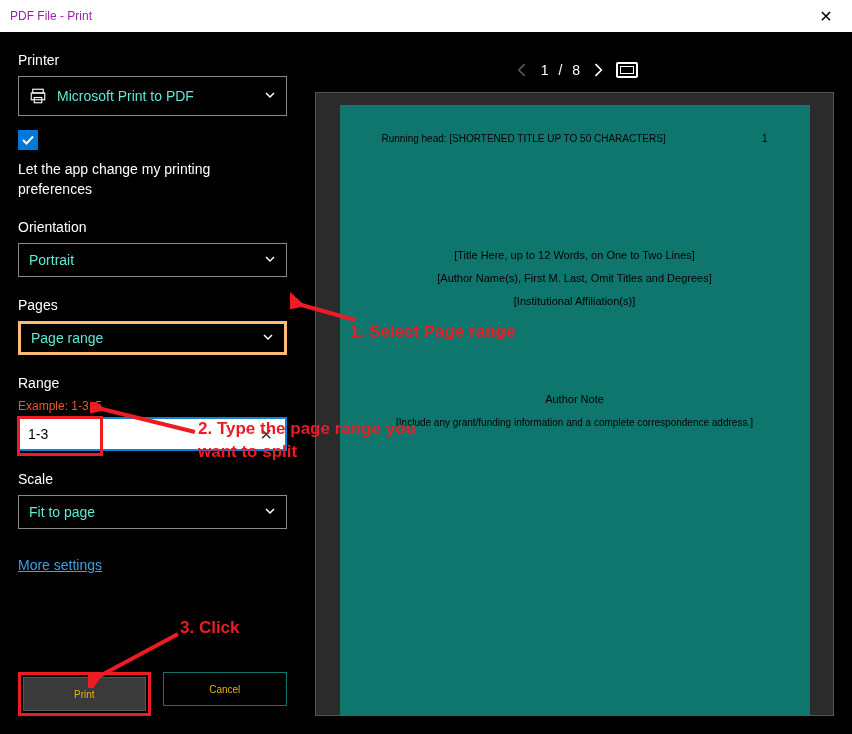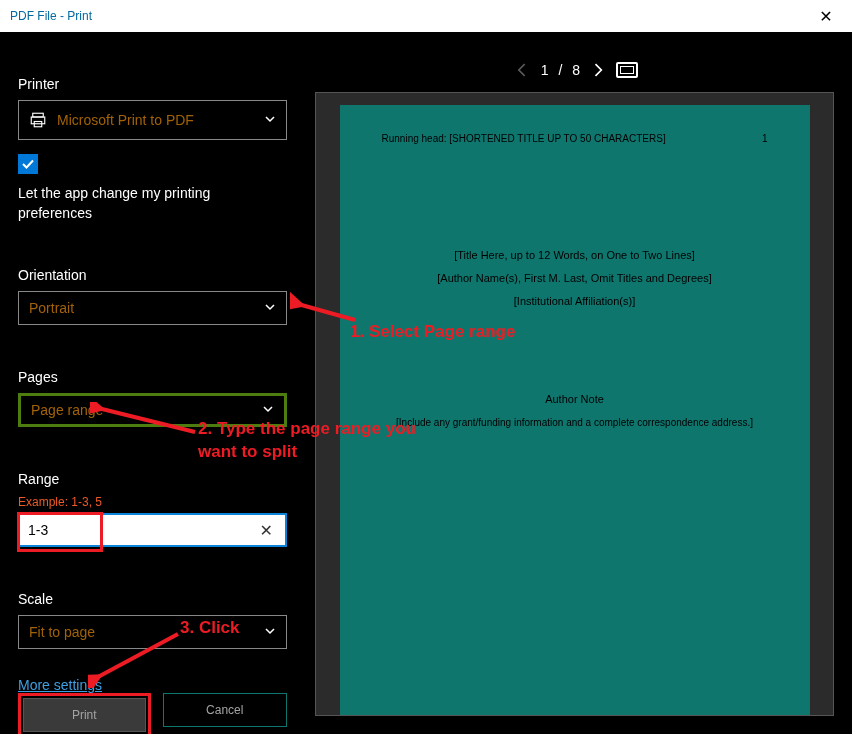--- a/index.html
+++ b/index.html
@@ -1,50 +1,50 @@
 <!DOCTYPE html>
 <html><head>
 <meta charset="utf-8">
 <style>
 * { box-sizing: border-box; margin: 0; padding: 0; font-family: "Segoe UI", Arial, sans-serif; }
 body { background: #000; width: 852px; height: 734px; overflow: hidden; position: relative; }
 
 .titlebar { background: #fff; height: 32px; display: flex; align-items: center; padding: 0 6px; }
-.titlebar .title { font-size: 12px; color: #0369a1; flex: 1; padding-left: 4px; }
+.titlebar .title { font-size: 12px; color: #a21caf; flex: 1; padding-left: 4px; }
 .titlebar .close { width: 40px; text-align: center; font-size: 16px; color: #000; cursor: pointer; }
 
 .window-body { display: flex; height: calc(100% - 32px); }
 .left-panel { width: 305px; padding: 20px 18px 18px 18px; display: flex; flex-direction: column; position: relative; }
 .right-panel { flex: 1; padding: 16px 18px 18px 10px; display: flex; flex-direction: column; }
 
 .section-label { color: #fff; font-size: 14px; margin-bottom: 8px; }
-.section { margin-bottom: 20px; margin-top: 24px; }
-
-.dropdown { border: 1px solid #888; height: 34px; display: flex; align-items: center; padding: 0 10px; color: #a16207; font-size: 14px; cursor: pointer; position: relative; }
+.section { margin-bottom: 20px; }
+
+.dropdown { border: 1px solid #888; height: 34px; display: flex; align-items: center; padding: 0 10px; color: #5eead4; font-size: 14px; cursor: pointer; position: relative; }
 .dropdown .chev { margin-left: auto; }
 .dropdown.printer { height: 40px; }
-.dropdown.red-outline { border: 3px solid #4d7c0f; }
+.dropdown.red-outline { border: 3px solid #fdba74; }
 
 .print-icon { width: 18px; height: 18px; margin-right: 10px; display:inline-block; }
 .print-icon svg { width:100%; height:100%; }
 
 .checkbox-row { display: flex; align-items: flex-start; gap: 10px; color: #fff; font-size: 14px; margin-top: 14px; flex-direction: column; }
 .checkbox { width: 20px; height: 20px; background: #0078d7; display:flex; align-items:center; justify-content:center; flex-shrink:0; }
 .checkbox svg { width:14px; height:14px; }
 
 .example { color: #ed5a28; font-size: 12px; margin-bottom: 4px; }
 .input-wrap { position: relative; border: 2px solid #0a84d8; background:#fff; height:34px; display:flex; align-items:center; padding:0 8px; }
 .input-wrap input { border:none; outline:none; font-size:14px; flex:1; color:#000; background:transparent; }
 .input-wrap .clear { color:#333; font-size:16px; cursor:pointer; padding:0 4px; }
 .input-red-box { position:absolute; left:-3px; top:-3px; width:86px; height:40px; border:3px solid #ed1c24; pointer-events:none; }
 
 .more-link { color: #3da0e3; font-size: 14px; text-decoration: underline; margin-top: 8px; cursor:pointer; display:inline-block; }
 
 .button-row { display:flex; gap:12px; margin-top:auto; }
-.btn { flex:1; height:34px; display:flex; align-items:center; justify-content:center; color:#a3a3a3; font-size:12px; cursor:pointer; }
+.btn { flex:1; height:34px; display:flex; align-items:center; justify-content:center; color:#eab308; font-size:10px; cursor:pointer; }
 .btn.print { background:#3a3a3a; border: 1px solid #555;}
 .btn.cancel { background:#000; border:1px solid #0f766e; }
 .print-red-box { border:3px solid #ed1c24; padding:2px; }
 
 .nav { display:flex; align-items:center; justify-content:center; gap:6px; color:#fff; height:44px; }
 .nav .arrow { width:24px; height:24px; display:flex; align-items:center; justify-content:center; cursor:pointer; border-radius:2px; }
 .nav .arrow.dim svg { opacity:0.35; }
 .nav .page-ind { font-size:14px; }
 .nav .fullscreen { width:22px; height:16px; border:2px solid #fff; cursor:pointer; border-radius:2px; position:relative; }
 .nav .fullscreen::after { content:""; position:absolute; inset:2px; border:1px solid #fff; }

